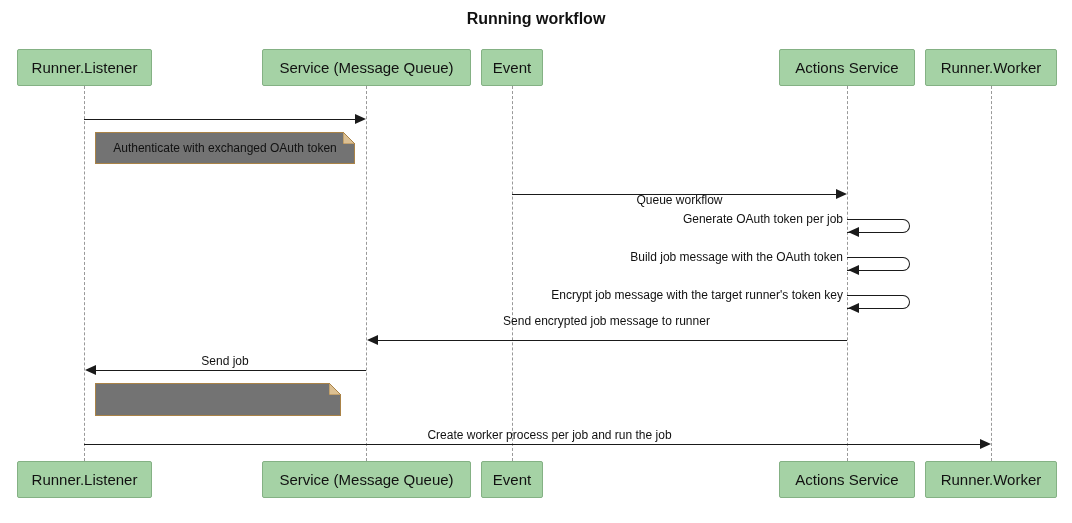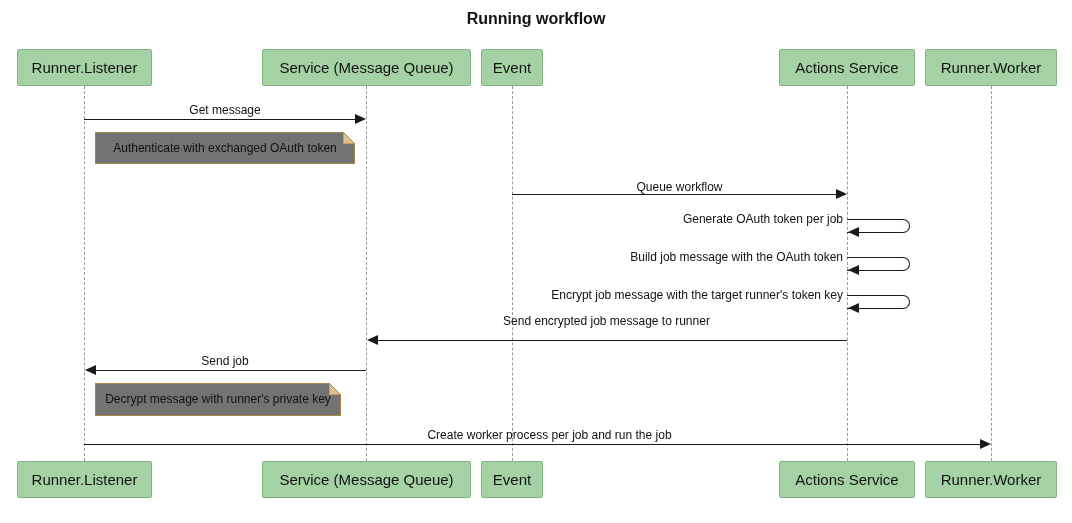--- a/index.html
+++ b/index.html
@@ -61,33 +61,32 @@
   <div class="actor top" style="left:481px;width:62px">Event</div>
   <div class="actor top" style="left:779px;width:136px">Actions Service</div>
   <div class="actor top" style="left:925px;width:132px">Runner.Worker</div>
 
   <div class="actor bottom" style="left:17px;width:135px">Runner.Listener</div>
   <div class="actor bottom" style="left:262px;width:209px">Service (Message Queue)</div>
   <div class="actor bottom" style="left:481px;width:62px">Event</div>
   <div class="actor bottom" style="left:779px;width:136px">Actions Service</div>
   <div class="actor bottom" style="left:925px;width:132px">Runner.Worker</div>
 
-  <div class="msg-label" style="left:84px;top:103px;width:282px">Get message</div>
   <div class="msg-line" style="left:84px;top:119px;width:271px"></div>
   <div class="ah-r" style="left:355px;top:114px"></div>
 
   <div class="note" style="left:95px;top:132px;width:260px;height:32px;line-height:30px">
     <span>Authenticate with exchanged OAuth token</span>
     <svg class="fold" width="12" height="12">
       <path d="M0,0 L12,0 L12,12 Z" fill="#ffffff"></path>
       <path d="M0,0 L12,12 L0,12 Z" fill="#dcc093" stroke="#aa8347" stroke-width="1"></path>
     </svg>
   </div>
 
-  <div class="msg-label" style="left:512px;top:180px;width:335px">Queue workflow</div>
+  <div class="msg-label" style="left:512px;top:193px;width:335px">Queue workflow</div>
   <div class="msg-line" style="left:512px;top:194px;width:324px"></div>
   <div class="ah-r" style="left:836px;top:189px"></div>
 
   <div class="msg-label right" style="left:493px;top:212px;width:350px">Generate OAuth token per job</div>
   <div class="selfloop" style="top:219px"></div>
   <div class="ah-l" style="left:848px;top:227px"></div>
 
   <div class="msg-label right" style="left:493px;top:250px;width:350px">Build job message with the OAuth token</div>
   <div class="selfloop" style="top:257px"></div>
   <div class="ah-l" style="left:848px;top:265px"></div>
@@ -98,21 +97,20 @@
 
   <div class="msg-label" style="left:366px;top:314px;width:481px">Send encrypted job message to runner</div>
   <div class="msg-line" style="left:378px;top:340px;width:469px"></div>
   <div class="ah-l" style="left:367px;top:335px"></div>
 
   <div class="msg-label" style="left:84px;top:354px;width:282px">Send job</div>
   <div class="msg-line" style="left:96px;top:370px;width:270px"></div>
   <div class="ah-l" style="left:85px;top:365px"></div>
 
   <div class="note" style="left:95px;top:383px;width:246px;height:33px;line-height:31px">
-    <span>Decrypt message with runner's private key</span>
     <svg class="fold" width="12" height="12">
       <path d="M0,0 L12,0 L12,12 Z" fill="#ffffff"></path>
       <path d="M0,0 L12,12 L0,12 Z" fill="#dcc093" stroke="#aa8347" stroke-width="1"></path>
     </svg>
   </div>
 
   <div class="msg-label" style="left:96px;top:428px;width:907px">Create worker process per job and run the job</div>
   <div class="msg-line" style="left:84px;top:444px;width:896px"></div>
   <div class="ah-r" style="left:980px;top:439px"></div>
 

